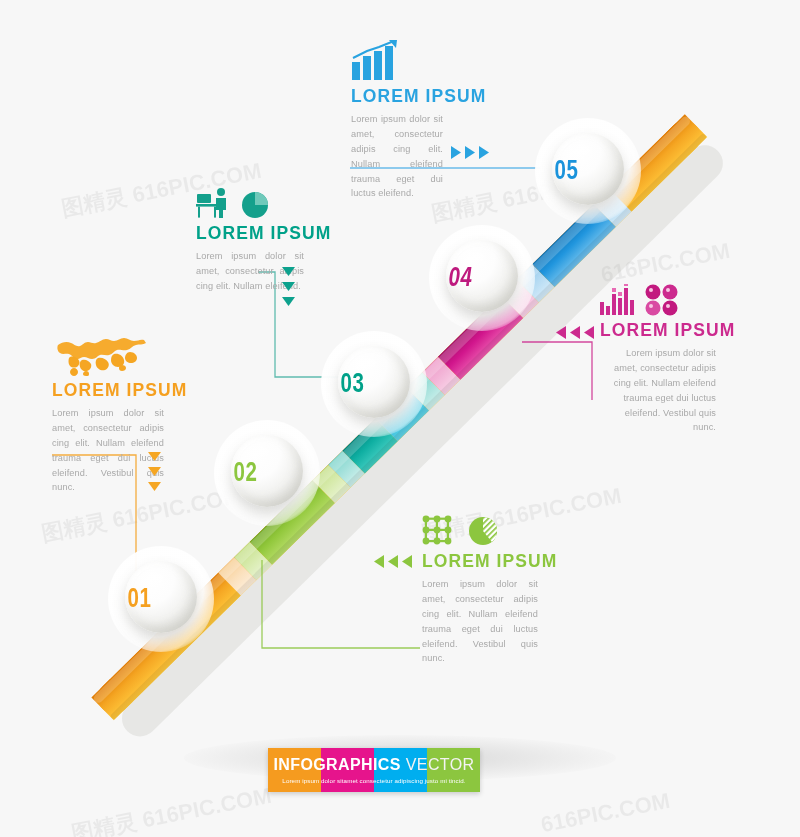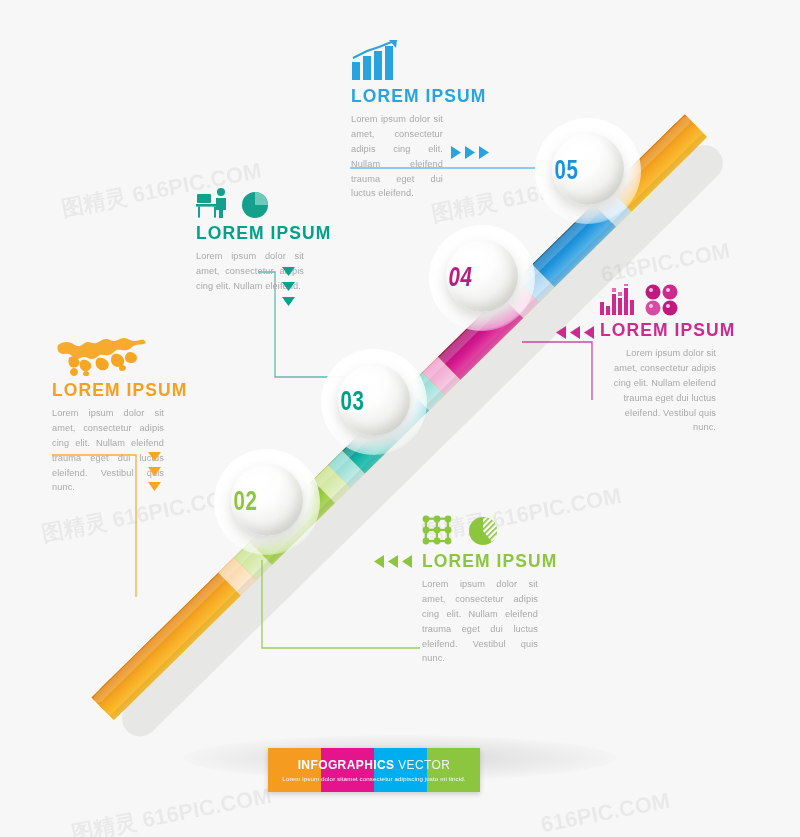--- a/index.html
+++ b/index.html
@@ -74,21 +74,21 @@
     position: absolute; left: 268px; top: 748px; width: 212px; height: 44px;
     display: flex; overflow: hidden;
     box-shadow: 0 2px 5px rgba(0,0,0,.18);
   }
   #banner .seg { flex: 1 1 0; }
   #banner-text {
     position: absolute; left: 268px; top: 748px; width: 212px; height: 44px;
     display: flex; flex-direction: column; align-items: center; justify-content: center;
     pointer-events: none;
   }
-  #banner-title { font-size: 12px; letter-spacing: .4px; white-space: nowrap; }
+  #banner-title { font-size: 16px; letter-spacing: .4px; white-space: nowrap; }
   #banner-title b { font-weight: 700; color: #ffffff; }
   #banner-title span { font-weight: 400; color: #f3f3f3; }
   #banner-sub { font-size: 6.2px; color: #fdfdfd; white-space: nowrap; margin-top: 3px; letter-spacing: .1px; }
 
   
   .wm {
     position: absolute;
     color: rgba(0,0,0,0.055);
     font-weight: 700;
     white-space: nowrap;
@@ -226,27 +226,33 @@
 
     <polyline points="258,272 275,272 275,377 345,377" fill="none" stroke="#4FB5A6" stroke-width="1.3" opacity="0.9"></polyline>
 
     <line x1="350" y1="168" x2="540" y2="168" stroke="#5BB6E8" stroke-width="1.6" opacity="0.9"></line>
 
     <polyline points="522,342 592,342 592,400" fill="none" stroke="#CC2A8E" stroke-width="1.3" opacity="0.85"></polyline>
 
     <polyline points="262,560 262,648 420,648" fill="none" stroke="#8CC63F" stroke-width="1.3" opacity="0.85"></polyline>
   </svg>
 
-  <div class="node" id="node-02" style="left:231px; top:464px;">
+  <div class="node" id="node-01" style="left:125px; top:561px;">
+    <div class="halo"></div>
+    <div class="ball">
+      <div class="num" style="color: rgb(245, 160, 32);">01</div>
+    </div>
+  </div>
+  <div class="node" id="node-02" style="left:231px; top:435px;">
     <div class="halo"></div>
     <div class="ball">
       <div class="num" style="color: rgb(140, 198, 63);">02</div>
     </div>
   </div>
-  <div class="node" id="node-03" style="left:338px; top:364px;text-decoration:underline;">
+  <div class="node" id="node-03" style="left:338px; top:346px;text-decoration:underline;">
     <div class="halo"></div>
     <div class="ball">
       <div class="num" style="color: rgb(0, 161, 137);">03</div>
     </div>
   </div>
   <div class="node" id="node-04" style="left:446px; top:240px;font-style:italic;">
     <div class="halo"></div>
     <div class="ball">
       <div class="num" style="color: rgb(190, 26, 126);">04</div>
     </div>

